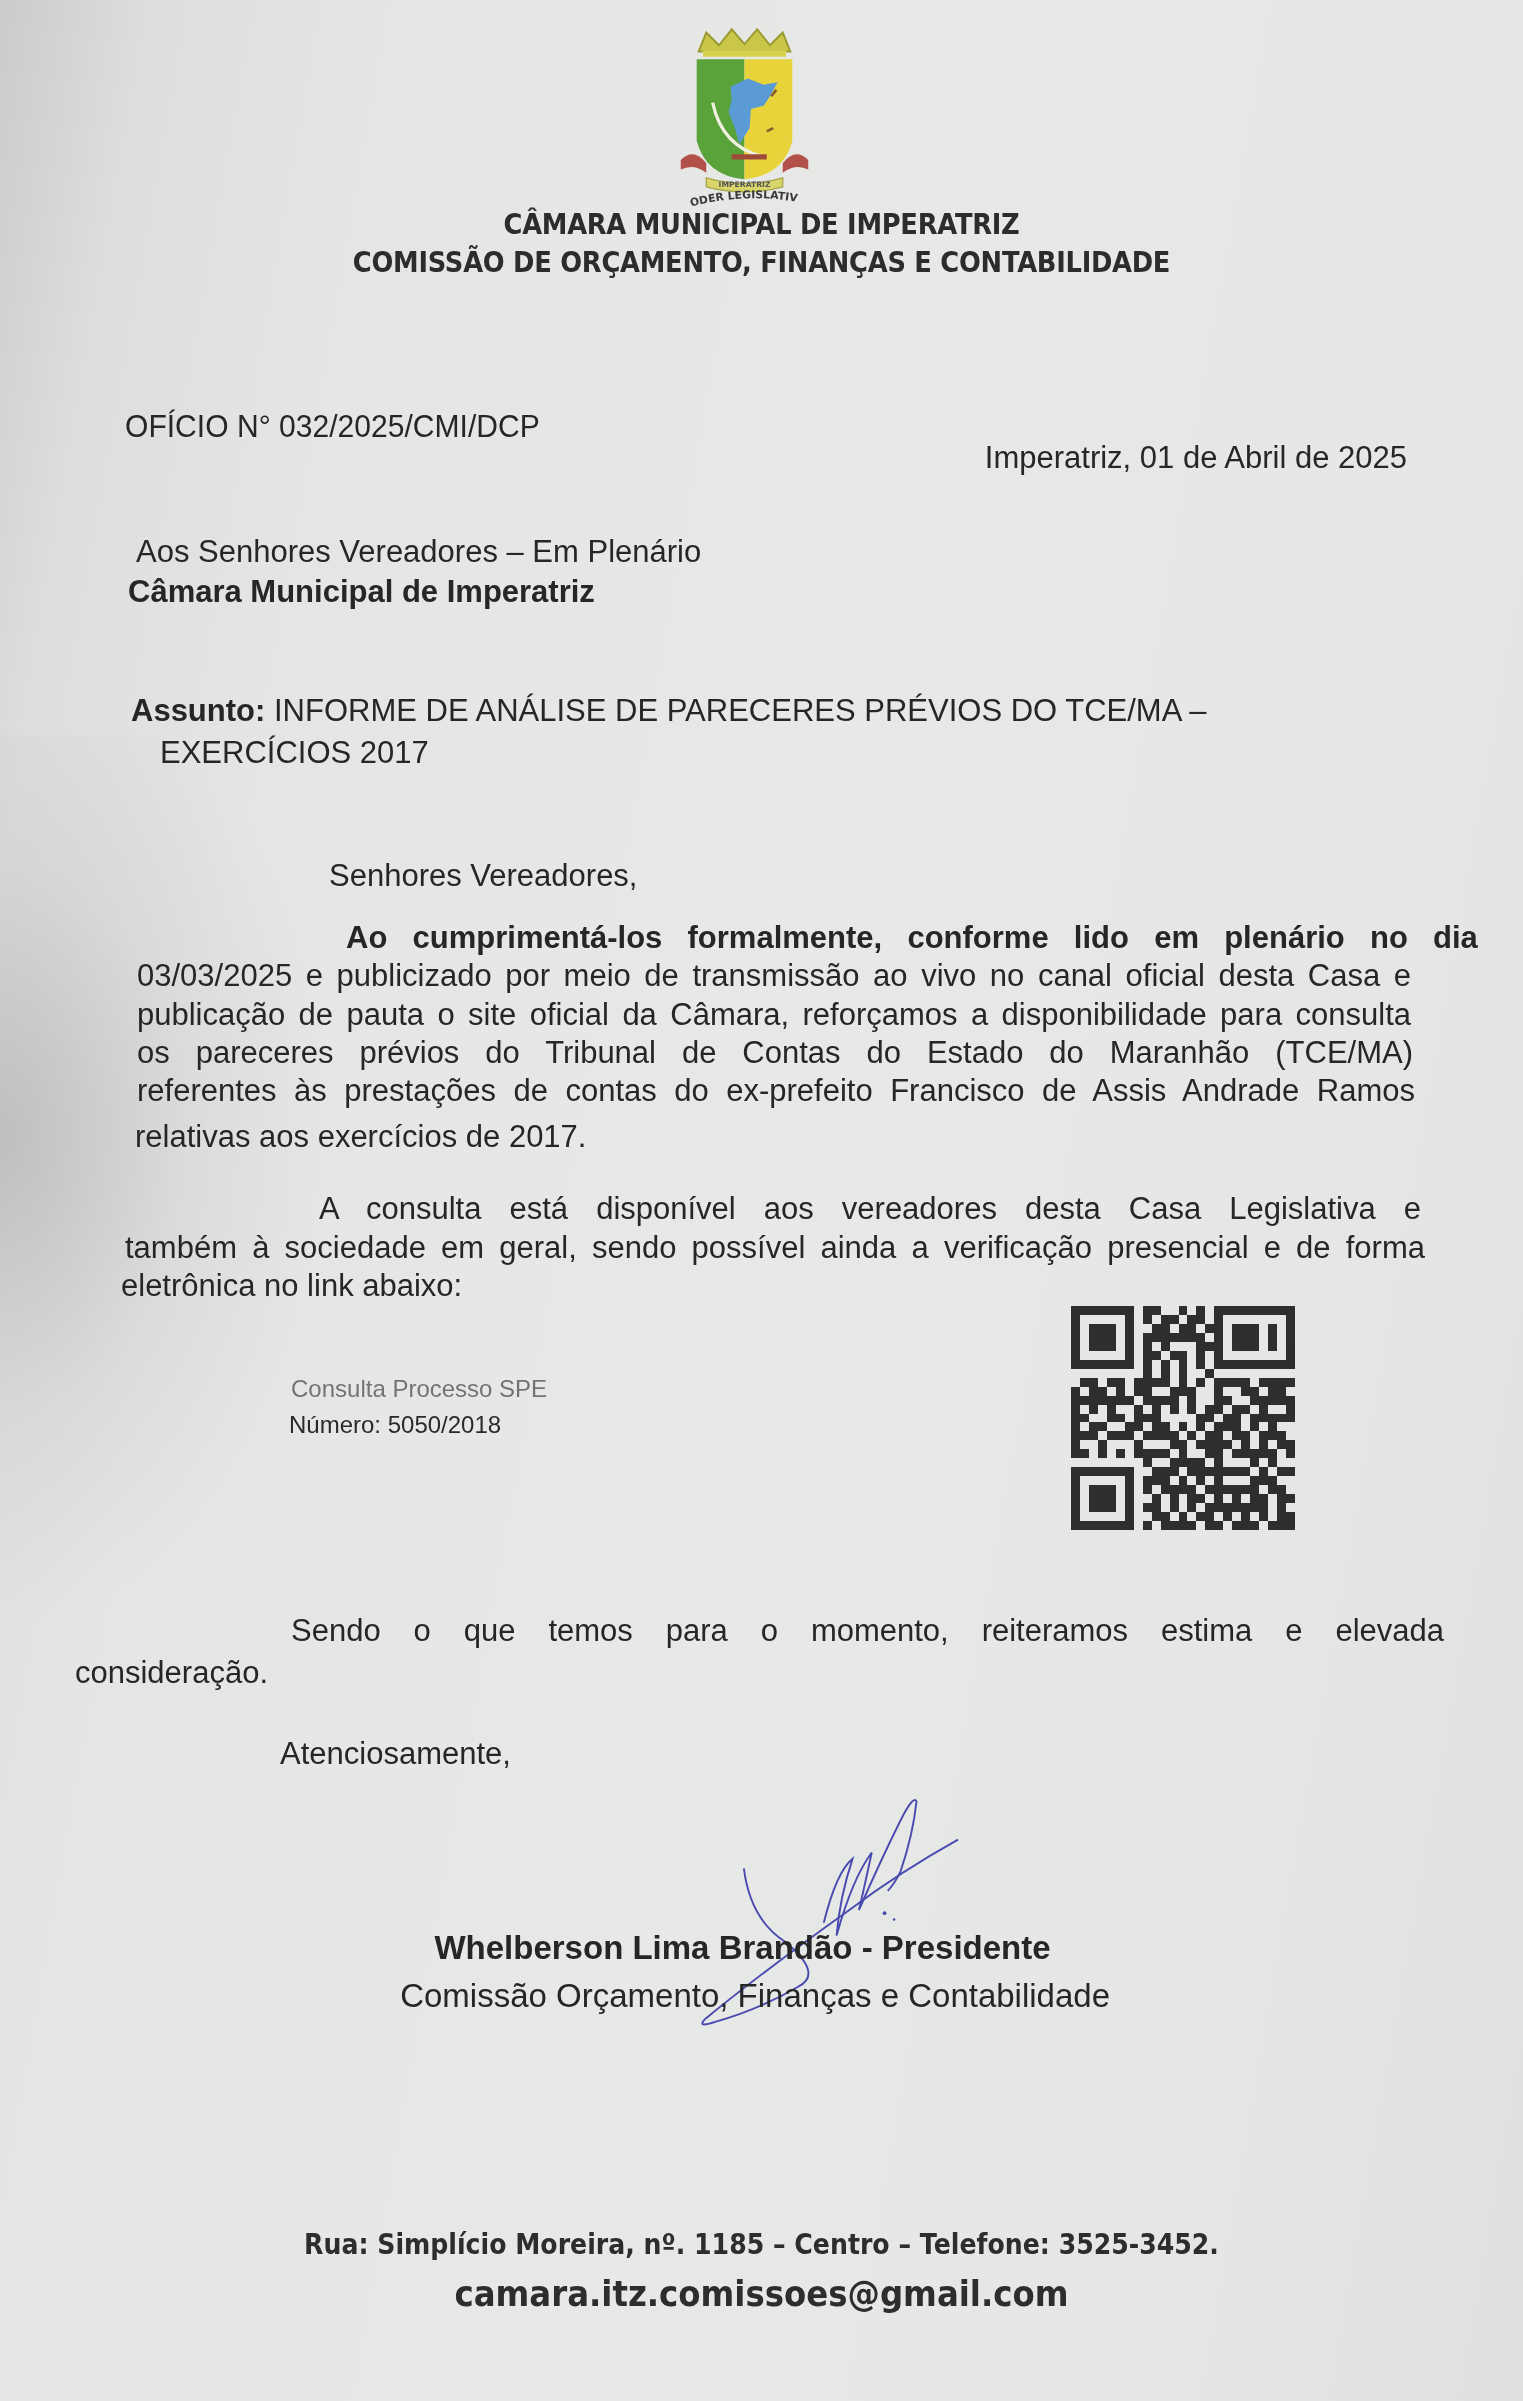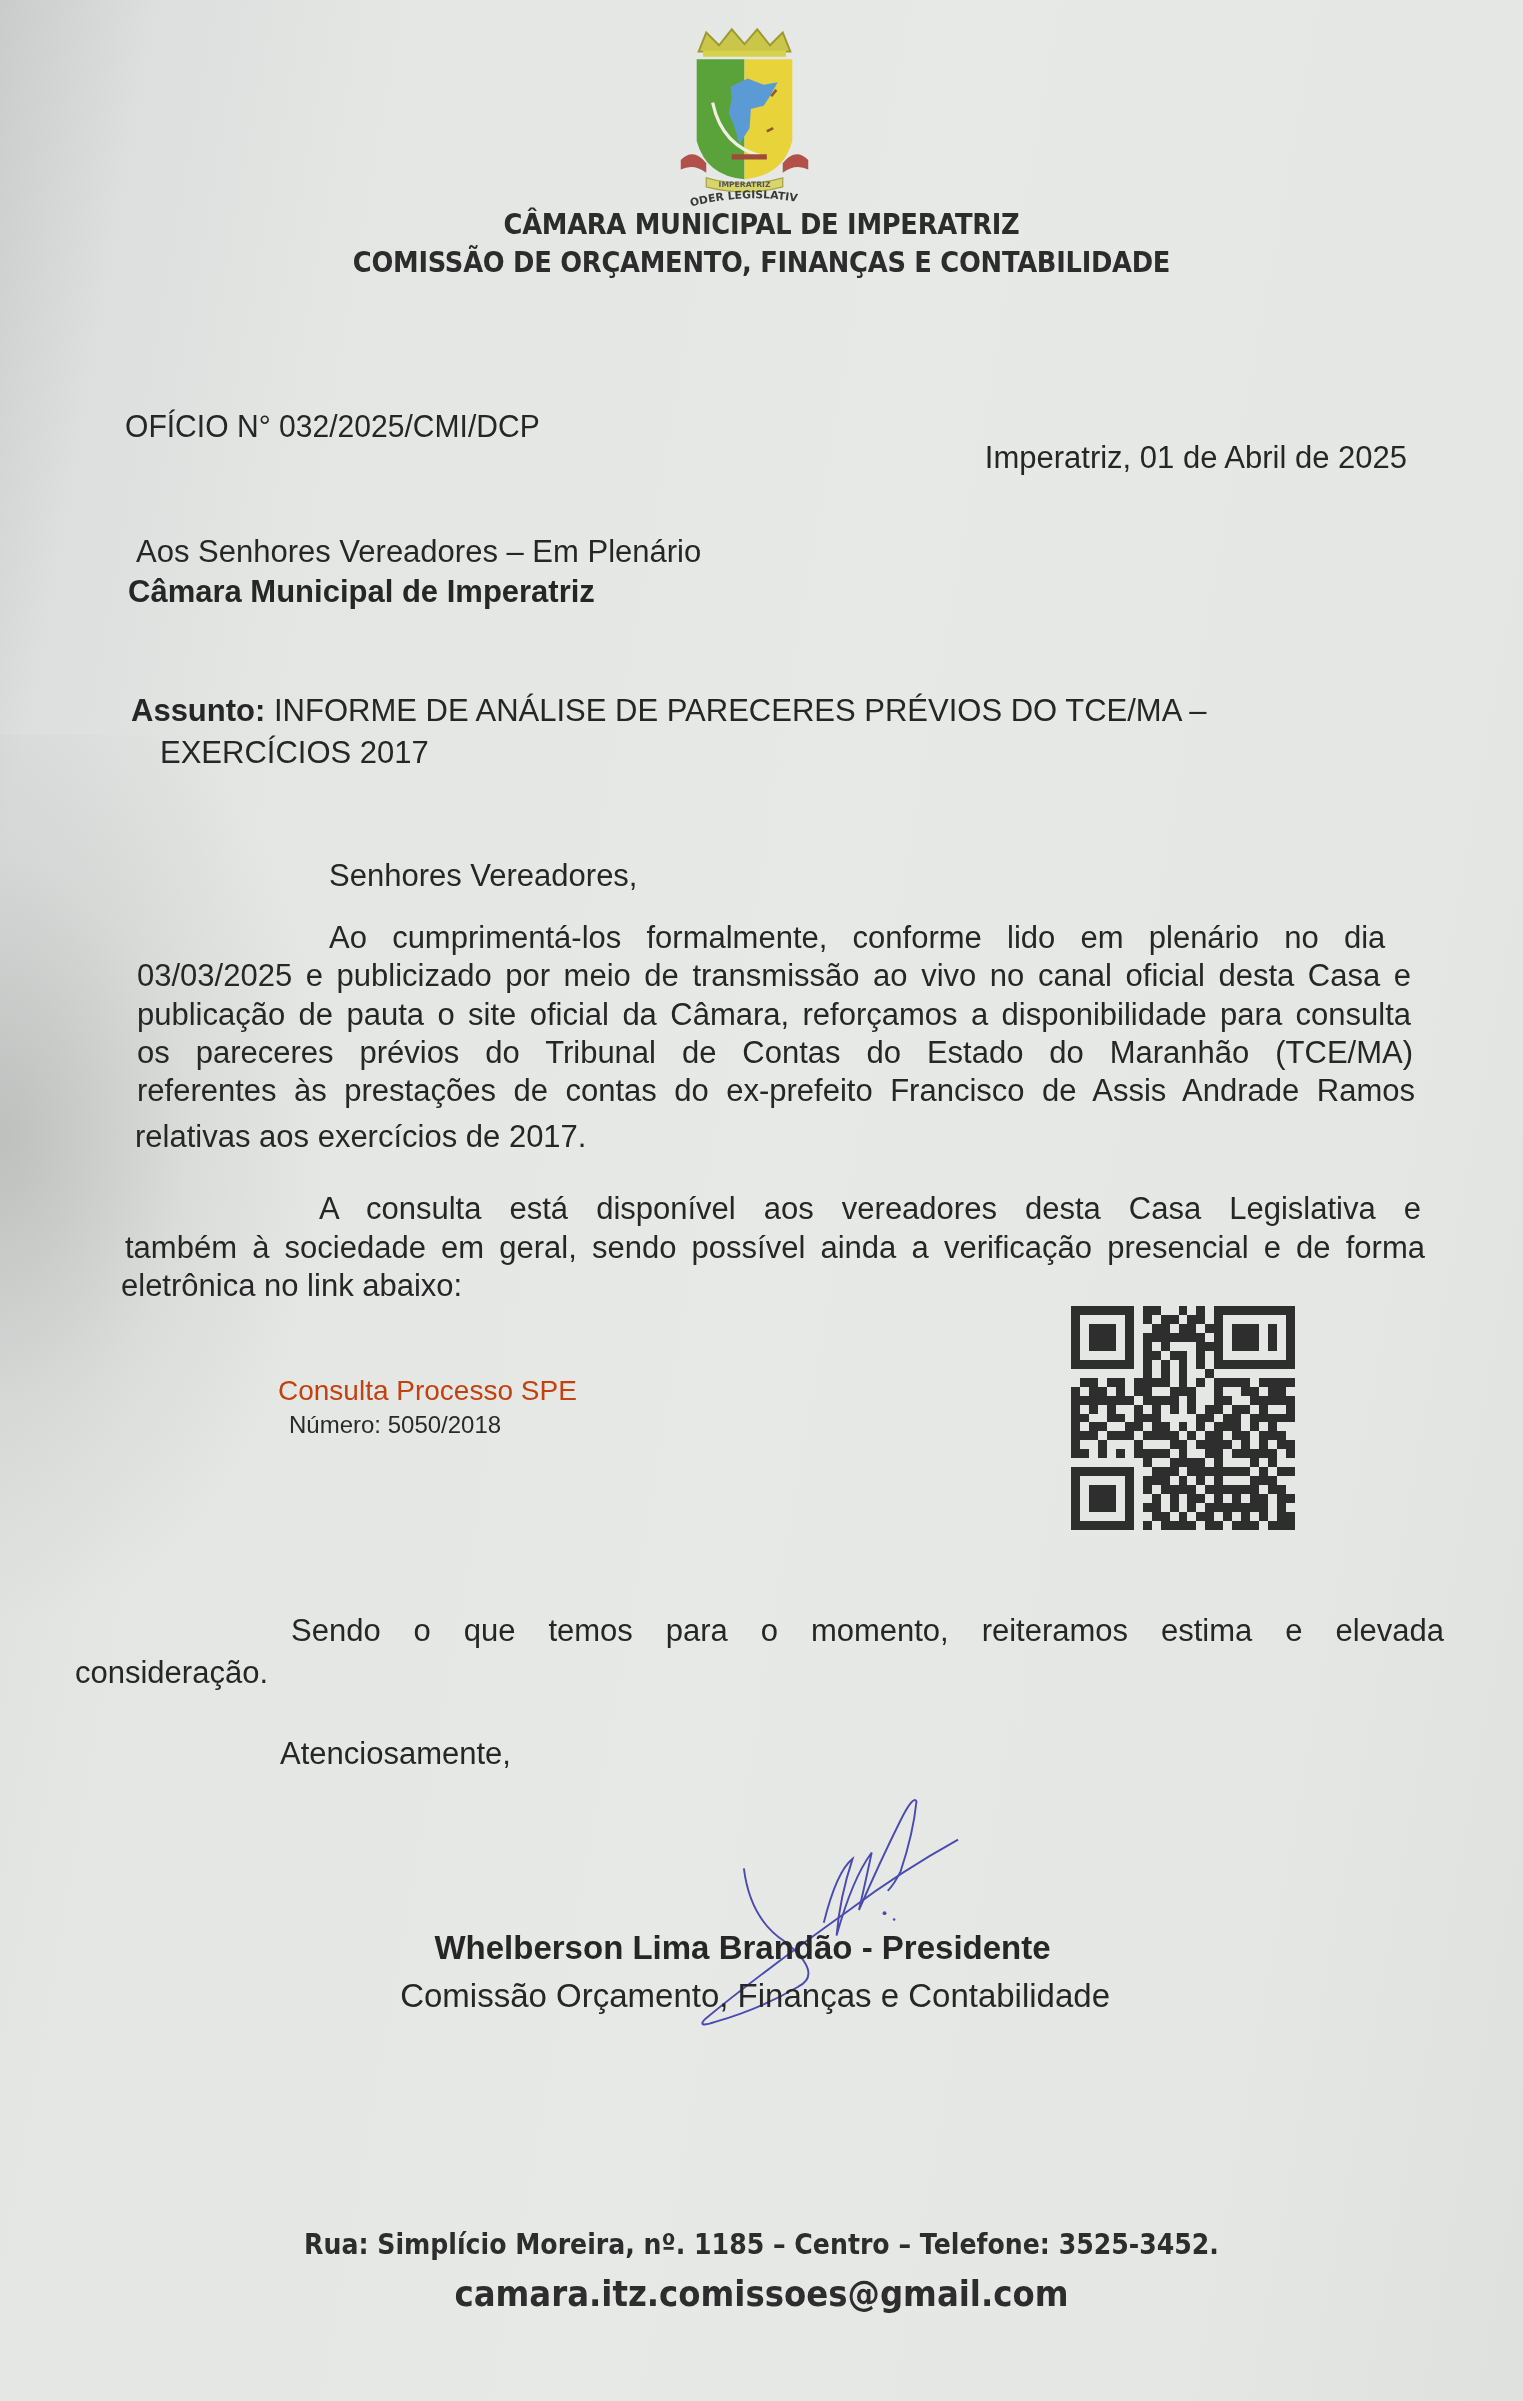--- a/index.html
+++ b/index.html
@@ -60,34 +60,34 @@
 <div class="abs body-txt bold" style="left:128px; top:574px;">Câmara Municipal de Imperatriz</div>
 
 <div class="abs body-txt" style="left:131px; top:693px;">
   <span class="bold">Assunto:</span>
   <span>INFORME DE ANÁLISE DE PARECERES PRÉVIOS DO TCE/MA –</span>
 </div>
 <div class="abs body-txt" style="left:132px; top:735px;margin-left:28px;">EXERCÍCIOS 2017</div>
 
 <div class="abs body-txt" style="left:329px; top:858px;">Senhores Vereadores,</div>
 
-<div class="abs body-txt just" style="left:329px; width:1080px; top:920px;">
+<div class="abs body-txt just" style="left:346px; width:1080px; top:920px;font-weight:bold;">
     <span style="word-spacing:16.6px;">Ao cumprimentá-los formalmente, conforme lido em plenário no dia</span>
   </div>
 <div class="abs body-txt" style="left:137px; width:1274px; top:958px; text-align:justify; text-align-last:justify;">03/03/2025 e publicizado por meio de transmissão ao vivo no canal oficial desta Casa e</div>
 <div class="abs body-txt" style="left:137px; width:1274px; top:997px; text-align:justify; text-align-last:justify;">publicação de pauta o site oficial da Câmara, reforçamos a disponibilidade para consulta</div>
 <div class="abs body-txt" style="left:137px; width:1276px; top:1035px; text-align:justify; text-align-last:justify;">os pareceres prévios do Tribunal de Contas do Estado do Maranhão (TCE/MA)</div>
 <div class="abs body-txt" style="left:137px; width:1278px; top:1073px; text-align:justify; text-align-last:justify;">referentes às prestações de contas do ex-prefeito Francisco de Assis Andrade Ramos</div>
 <div class="abs body-txt" style="left:135px; top:1119px;">relativas aos exercícios de 2017.</div>
 
 <div class="abs body-txt" style="left:319px; width:1102px; top:1191px; text-align:justify; text-align-last:justify;">A consulta está disponível aos vereadores desta Casa Legislativa e</div>
 <div class="abs body-txt" style="left:125px; width:1300px; top:1230px; text-align:justify; text-align-last:justify;">também à sociedade em geral, sendo possível ainda a verificação presencial e de forma</div>
 <div class="abs body-txt" style="left:121px; top:1268px;">eletrônica no link abaixo:</div>
 
-<div class="abs" style="left:278px; top:1375px; font-size:28px; color:#c2410c;">Consulta Processo SPE</div>
+<div class="abs" style="left:291px; top:1375px; font-size:24px; color:#737373;">Consulta Processo SPE</div>
 <div class="abs" style="left:289px; top:1411px; font-size:24px; color:#2a2a2a;">Número: 5050/2018</div>
 
 <div class="qr" id="qr">
     <span class="d"></span>
     <span class="d"></span>
     <span class="d"></span>
     <span class="d"></span>
     <span class="d"></span>
     <span class="d"></span>
     <span class="d"></span>

